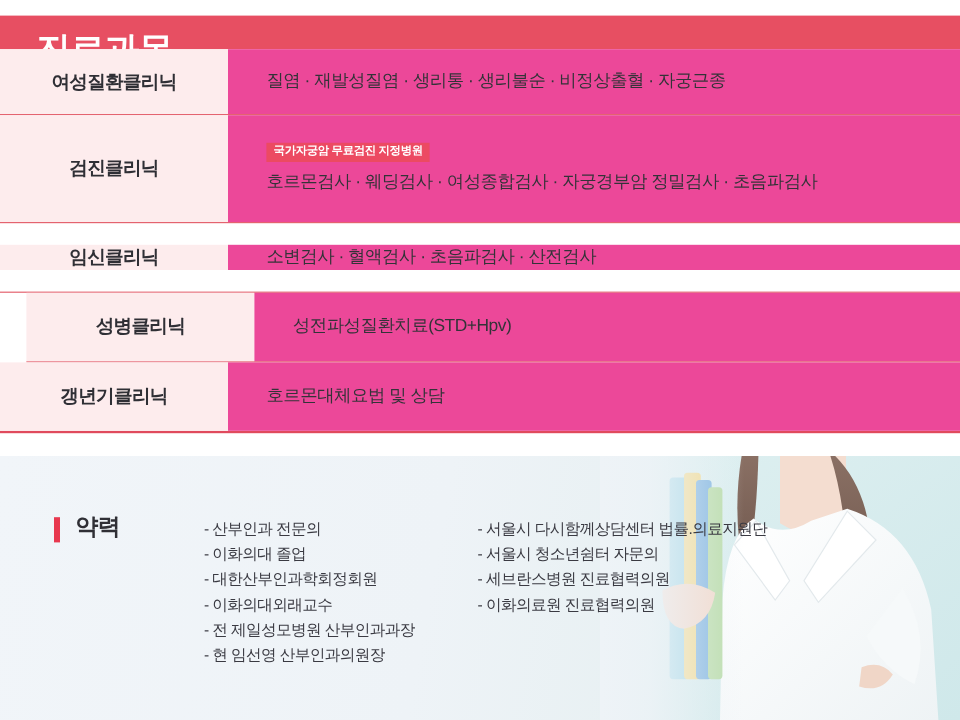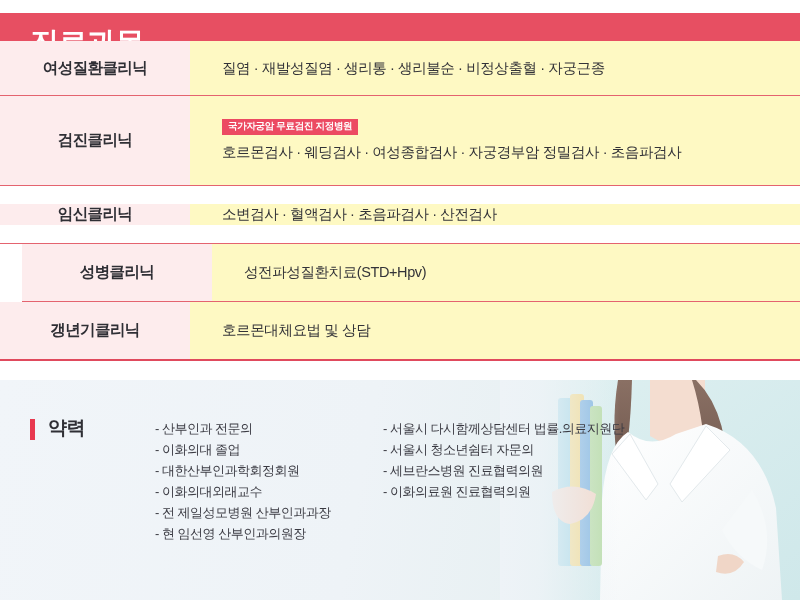--- a/index.html
+++ b/index.html
@@ -69,21 +69,21 @@
     display: flex;
     align-items: center;
     justify-content: center;
     font-size: 15.5px;
     font-weight: bold;
     color: #2f2f35;
     letter-spacing: -0.6px;
   }
   .cell-desc {
     flex: 1 1 auto;
-    background: #fef9c3;
+    background: #ec4899;
     display: flex;
     flex-direction: column;
     justify-content: center;
     padding-left: 32px;
     padding-right: 14px;
   }
   .desc-text {
     font-size: 14.5px;
     color: #333338;
     letter-spacing: -0.4px;
@@ -109,21 +109,22 @@
     width: 800px;
     height: 220px;
     background: linear-gradient(100deg, #f1f5f9 0%, #eef3f7 45%, #e7f0f2 70%, #dff0f1 100%);
     overflow: hidden;
   }
 
   .bio-inner {
     position: relative;
     z-index: 3;
     display: flex;
-    padding: 38px 0 0 30px;
+    padding: 38px 0 0 45px;
+    margin-top: 12px;
   }
 
   .bio-heading {
     display: flex;
     align-items: flex-start;
     flex: 0 0 125px;
   }
   .bio-bar {
     width: 5px;
     height: 21px;

